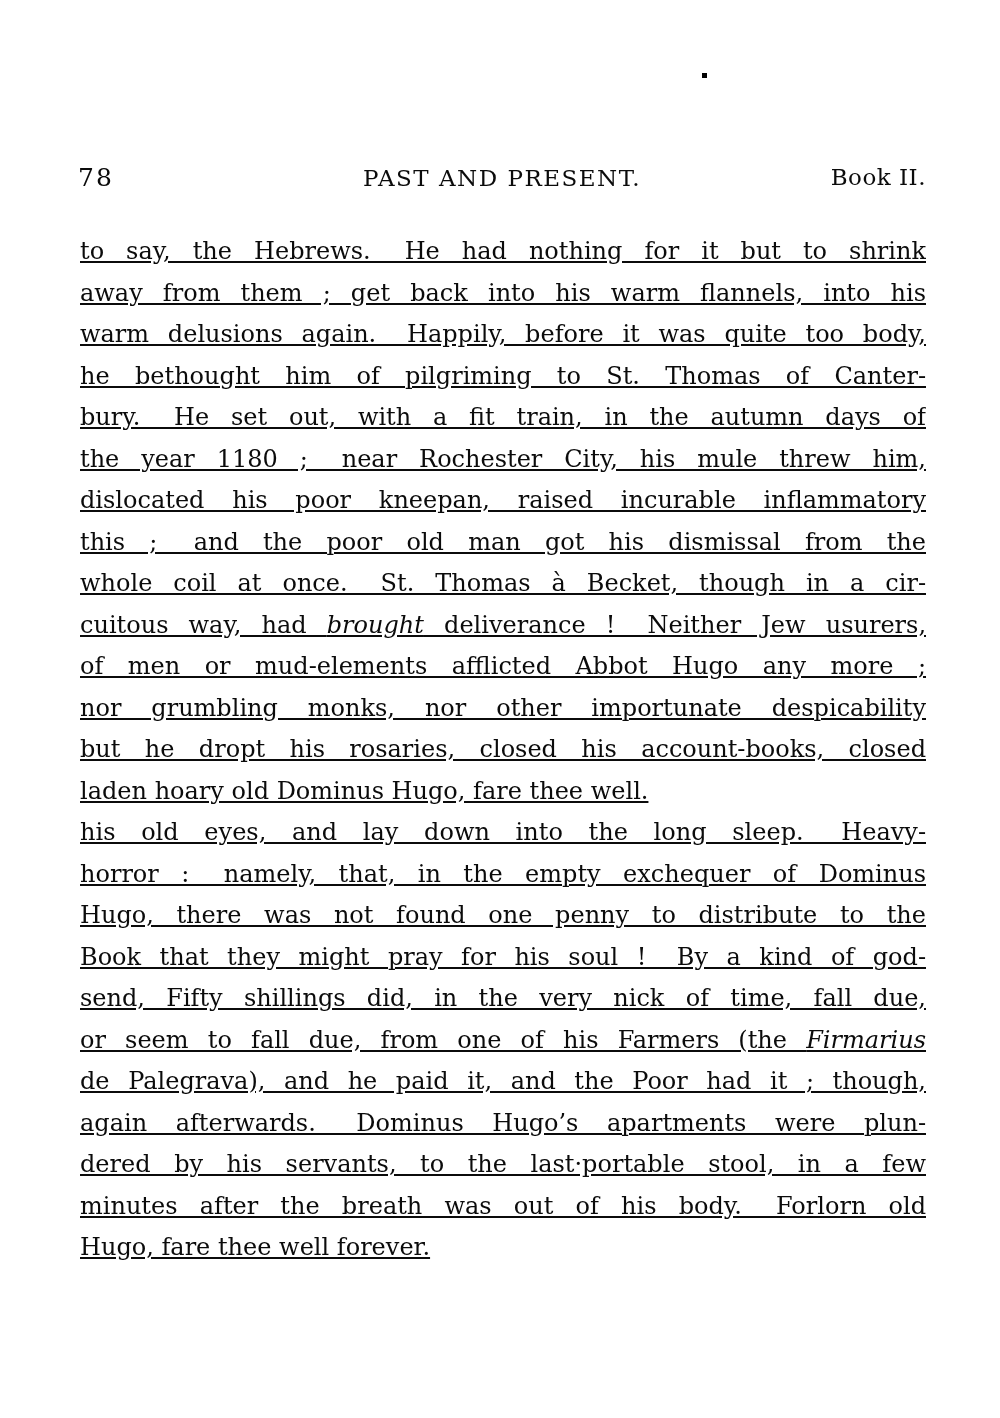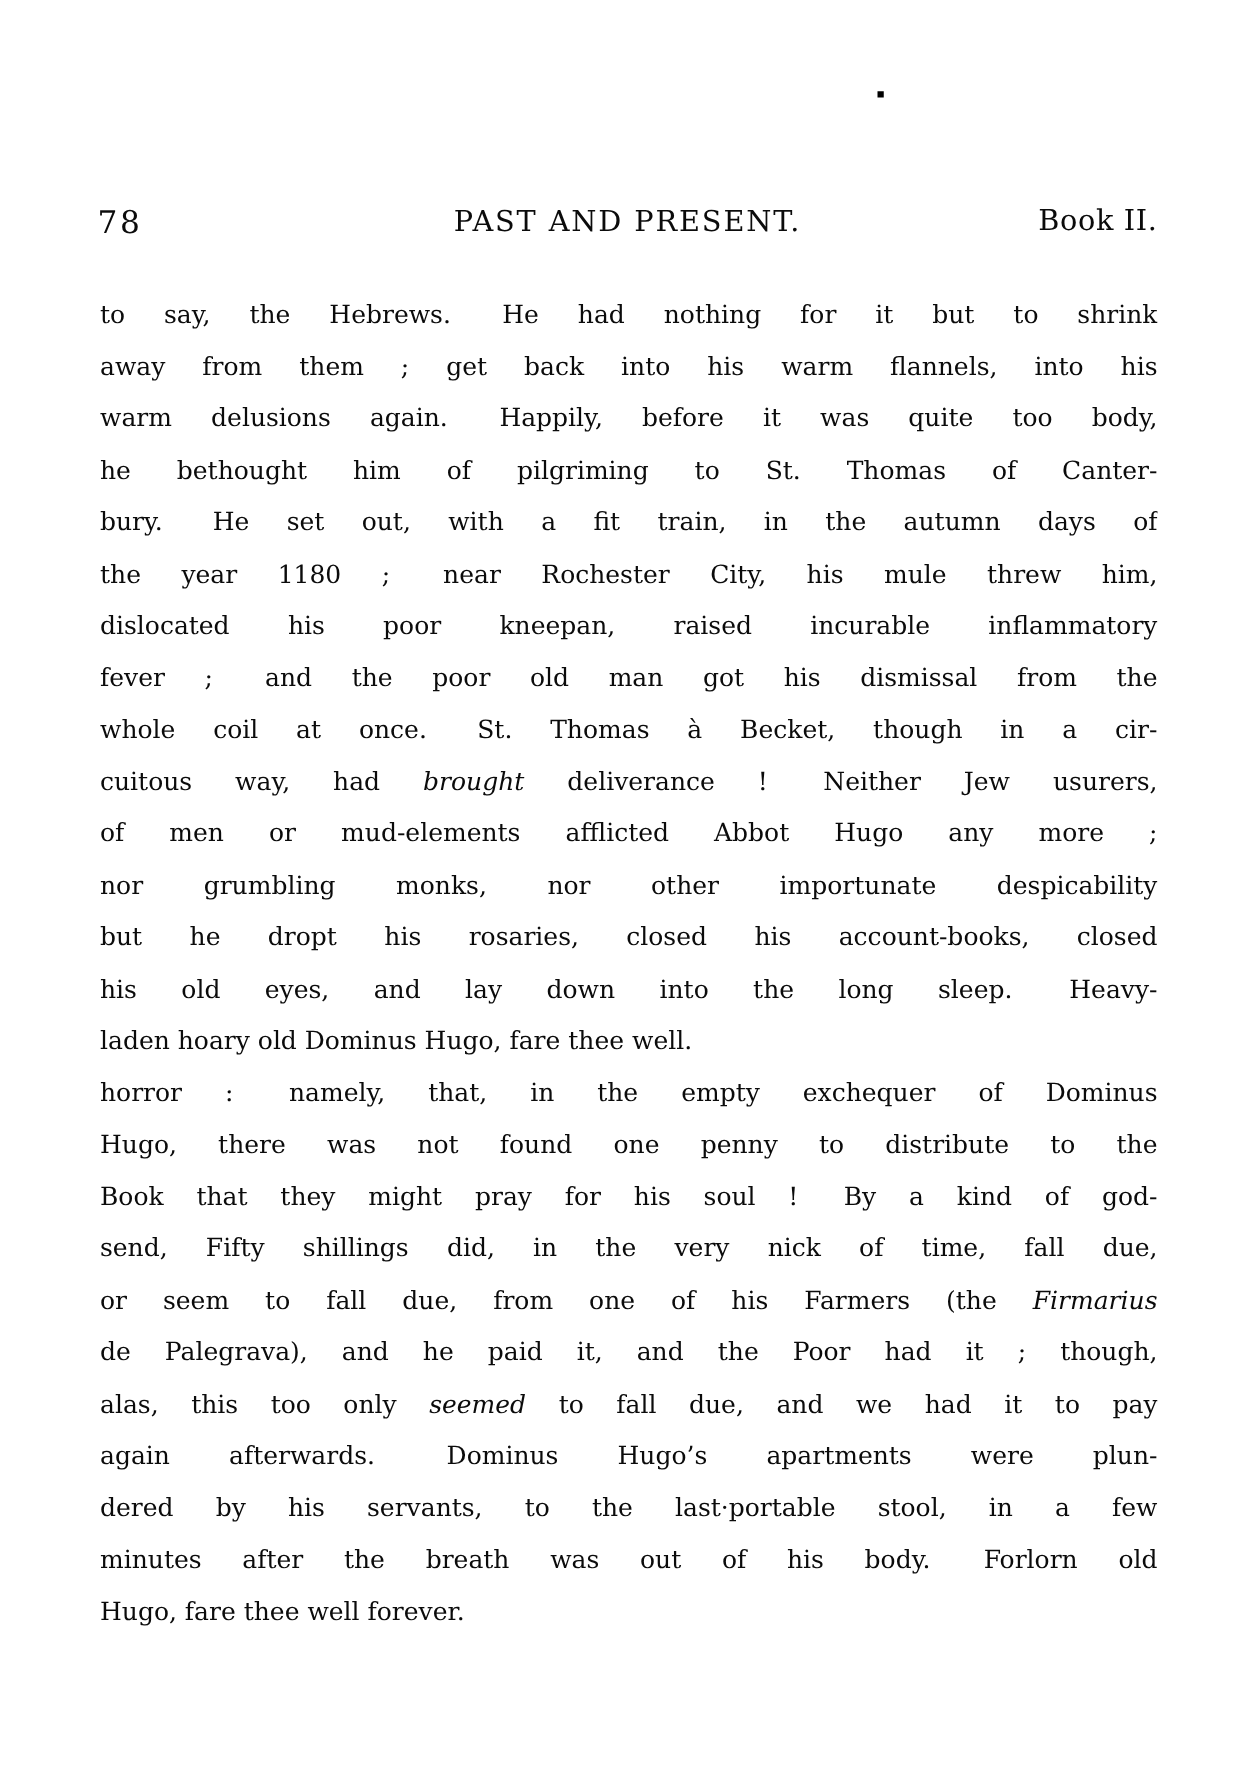--- a/index.html
+++ b/index.html
@@ -46,22 +46,23 @@
     top: 3px;
     font-size: 23px;
     letter-spacing: 0.5px;
     white-space: nowrap;
   }
   .text-block {
     position: absolute;
     top: 231px;
     left: 80px;
     width: 846px;
-    font-size: 20px;
+    font-size: 24px;
     line-height: 41.5px;
+    text-decoration: underline;
   }
   .line {
     height: 41.5px;
     text-align: justify;
     text-align-last: justify;
     overflow: hidden;
     white-space: normal;
   }
   .line.last {
     text-align-last: left;
@@ -93,36 +94,35 @@
 
   <div class="text-block">
       <div>
         <div class="line"><span>to say, the Hebrews.  He had nothing for it but to shrink</span></div>
         <div class="line"><span>away from them ; get back into his warm flannels, into his</span></div>
         <div class="line"><span>warm delusions again.  Happily, before it was quite too body,</span></div>
         <div class="line"><span>he bethought him of pilgriming to St. Thomas of Canter-</span></div>
         <div class="line"><span>bury.  He set out, with a fit train, in the autumn days of</span></div>
         <div class="line"><span>the year 1180 ;  near Rochester City, his mule threw him,</span></div>
         <div class="line"><span>dislocated his poor kneepan, raised incurable inflammatory</span></div>
-        <div class="line"><span>fever ;  and the poor old man got his dismissal from the</span></div>
+        <div class="line"><span>this ;  and the poor old man got his dismissal from the</span></div>
         <div class="line"><span>whole coil at once.  St. Thomas à Becket, though in a cir-</span></div>
         <div class="line"><span>cuitous way, had </span><i>brought</i><span> deliverance !  Neither Jew usurers,</span></div>
         <div class="line"><span>of men or mud-elements afflicted Abbot Hugo any more ;</span></div>
         <div class="line"><span>nor grumbling monks, nor other importunate despicability</span></div>
         <div class="line"><span>but he dropt his rosaries, closed his account-books, closed</span></div>
+        <div class="line last"><span>laden hoary old Dominus Hugo, fare thee well.</span></div>
         <div class="line"><span>his old eyes, and lay down into the long sleep.  Heavy-</span></div>
-        <div class="line last"><span>laden hoary old Dominus Hugo, fare thee well.</span></div>
       </div>
       <div>
         <div class="line"><span>horror :  namely, that, in the empty exchequer of Dominus</span></div>
         <div class="line"><span>Hugo, there was not found one penny to distribute to the</span></div>
         <div class="line"><span>Book that they might pray for his soul !  By a kind of god-</span></div>
         <div class="line"><span>send, Fifty shillings did, in the very nick of time, fall due,</span></div>
         <div class="line"><span>or seem to fall due, from one of his Farmers (the </span><i>Firmarius</i></div>
         <div class="line"><span>de Palegrava), and he paid it, and the Poor had it ; though,</span></div>
-        <div class="line"><span>alas, this too only </span><i>seemed</i><span> to fall due, and we had it to pay</span></div>
         <div class="line"><span>again afterwards.  Dominus Hugo’s apartments were plun-</span></div>
         <div class="line"><span>dered by his servants, to the last·portable stool, in a few</span></div>
         <div class="line"><span>minutes after the breath was out of his body.  Forlorn old</span></div>
         <div class="line last"><span>Hugo, fare thee well forever.</span></div>
       </div>
     </div>
 </div>
 
 </body></html>

